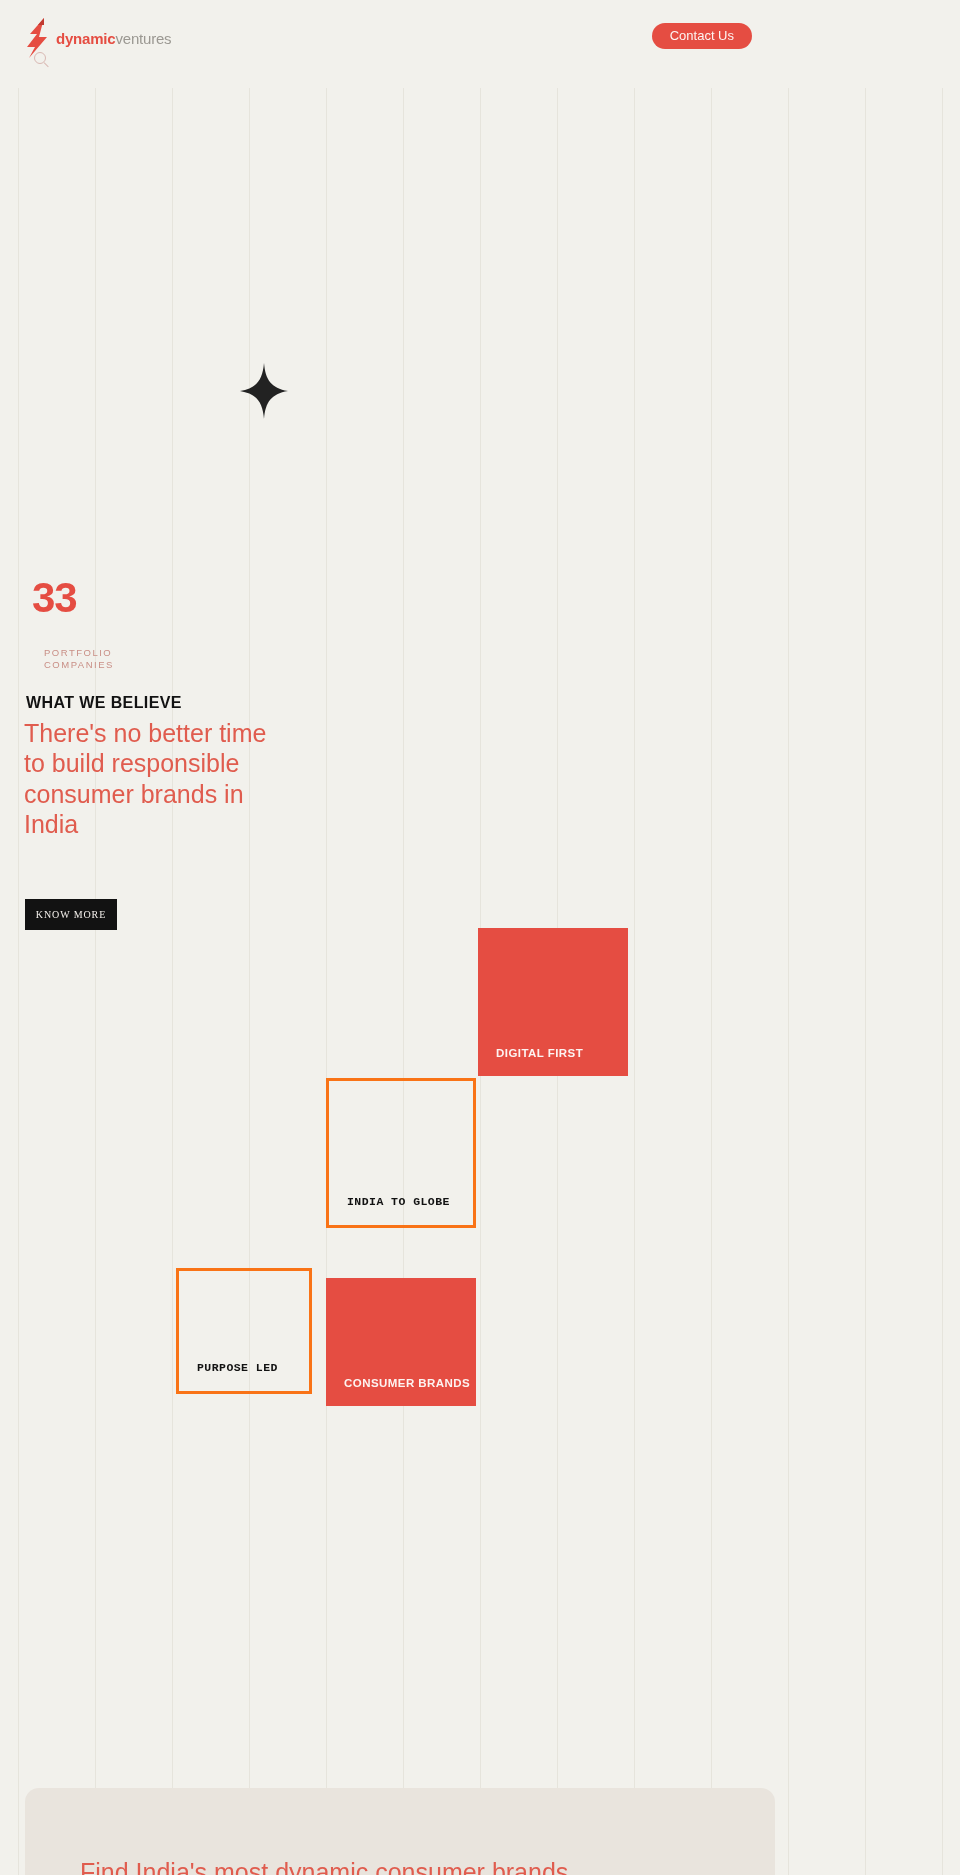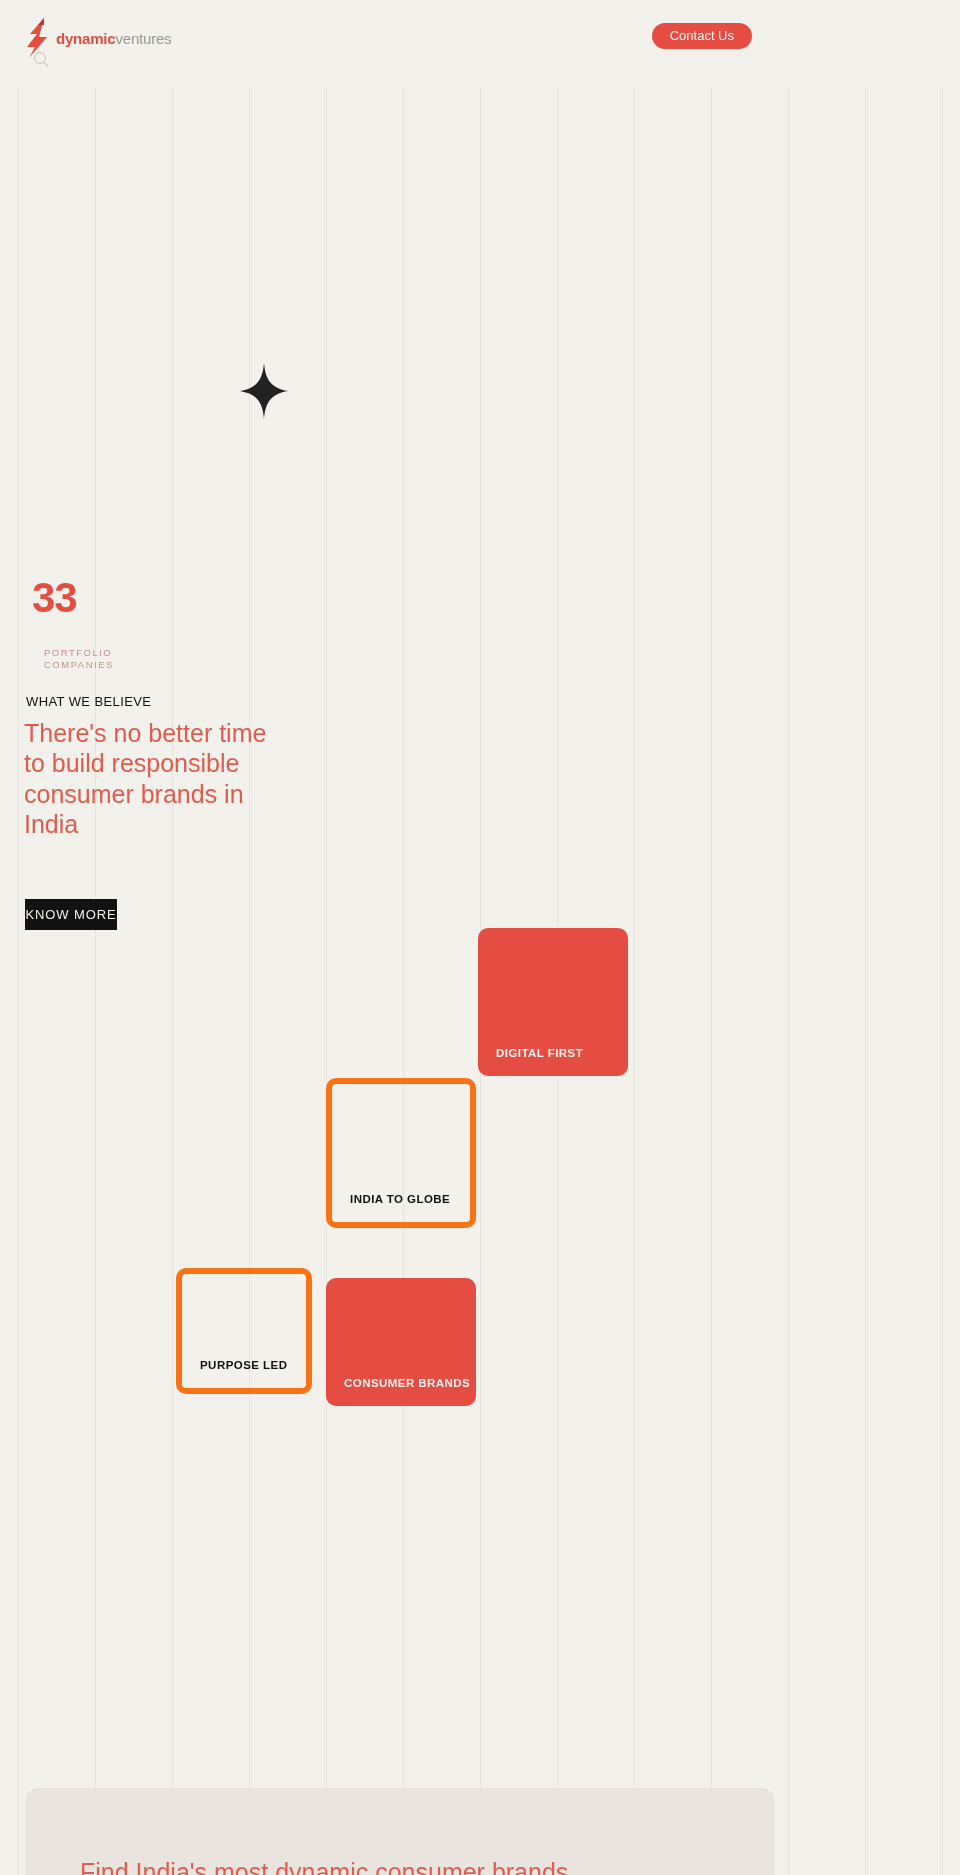--- a/index.html
+++ b/index.html
@@ -60,43 +60,43 @@
   }
   .stat-label {
     position:absolute; left:44px; top:647px;
     color:#c98f86; font-size:9.5px; letter-spacing:1.5px; line-height:1.25;
     text-transform:uppercase; z-index:2;
   }
 
   
   .eyebrow {
     position:absolute; left:26px; top:694px;
-    color:#121212; font-size:13px; font-weight:400; letter-spacing:0.4px; z-index:2;
+    color:#121212; font-size:16px; font-weight:700; letter-spacing:0.4px; z-index:2;
   }
   .believe-head {
     position:absolute; left:24px; top:718px; width:270px;
     color:#e05c4e; font-size:25px; line-height:1.21; font-weight:400; z-index:2;
   }
   .know-btn {
     position:absolute; left:25px; top:899px;
     width:92px; height:31px; background:#121212; color:#f4f0ec; border:none;
-    font-size:13px; letter-spacing:0.9px; font-family:Liberation Sans, sans-serif;
+    font-size:10px; letter-spacing:0.9px; font-family:Liberation Serif, serif;
     cursor:pointer; line-height:31px; padding:0;
   }
 
   
   .stairs { position:absolute; left:0; top:0; width:960px; height:1875px; z-index:2; }
-  .box { position:absolute;border-radius:10px; }
+  .box { position:absolute; }
   .box .lbl {
     position:absolute; left:18px; bottom:17px;
     font-size:11.5px; font-weight:700; letter-spacing:0.45px; white-space:nowrap;
   }
   .box.filled { background:#e54d42; }
   .box.filled .lbl { color:#fdf3f1; }
-  .box.outline { background:transparent; border:6px solid #f97316; }
+  .box.outline { background:transparent; border:3px solid #f97316;font-family:Liberation Mono, monospace; }
   .box.outline .lbl { color:#121212; }
 
   
   .bottom-panel {
     position:absolute; left:25px; top:1788px; width:750px; height:160px;
     background:#e9e4dd; border-radius:14px; z-index:2; overflow:hidden;
   }
   .bottom-panel .bp-text {
     position:absolute; left:55px; top:69px; width:640px;
     color:#e05c4e; font-size:25px; line-height:1.25; font-weight:400;

